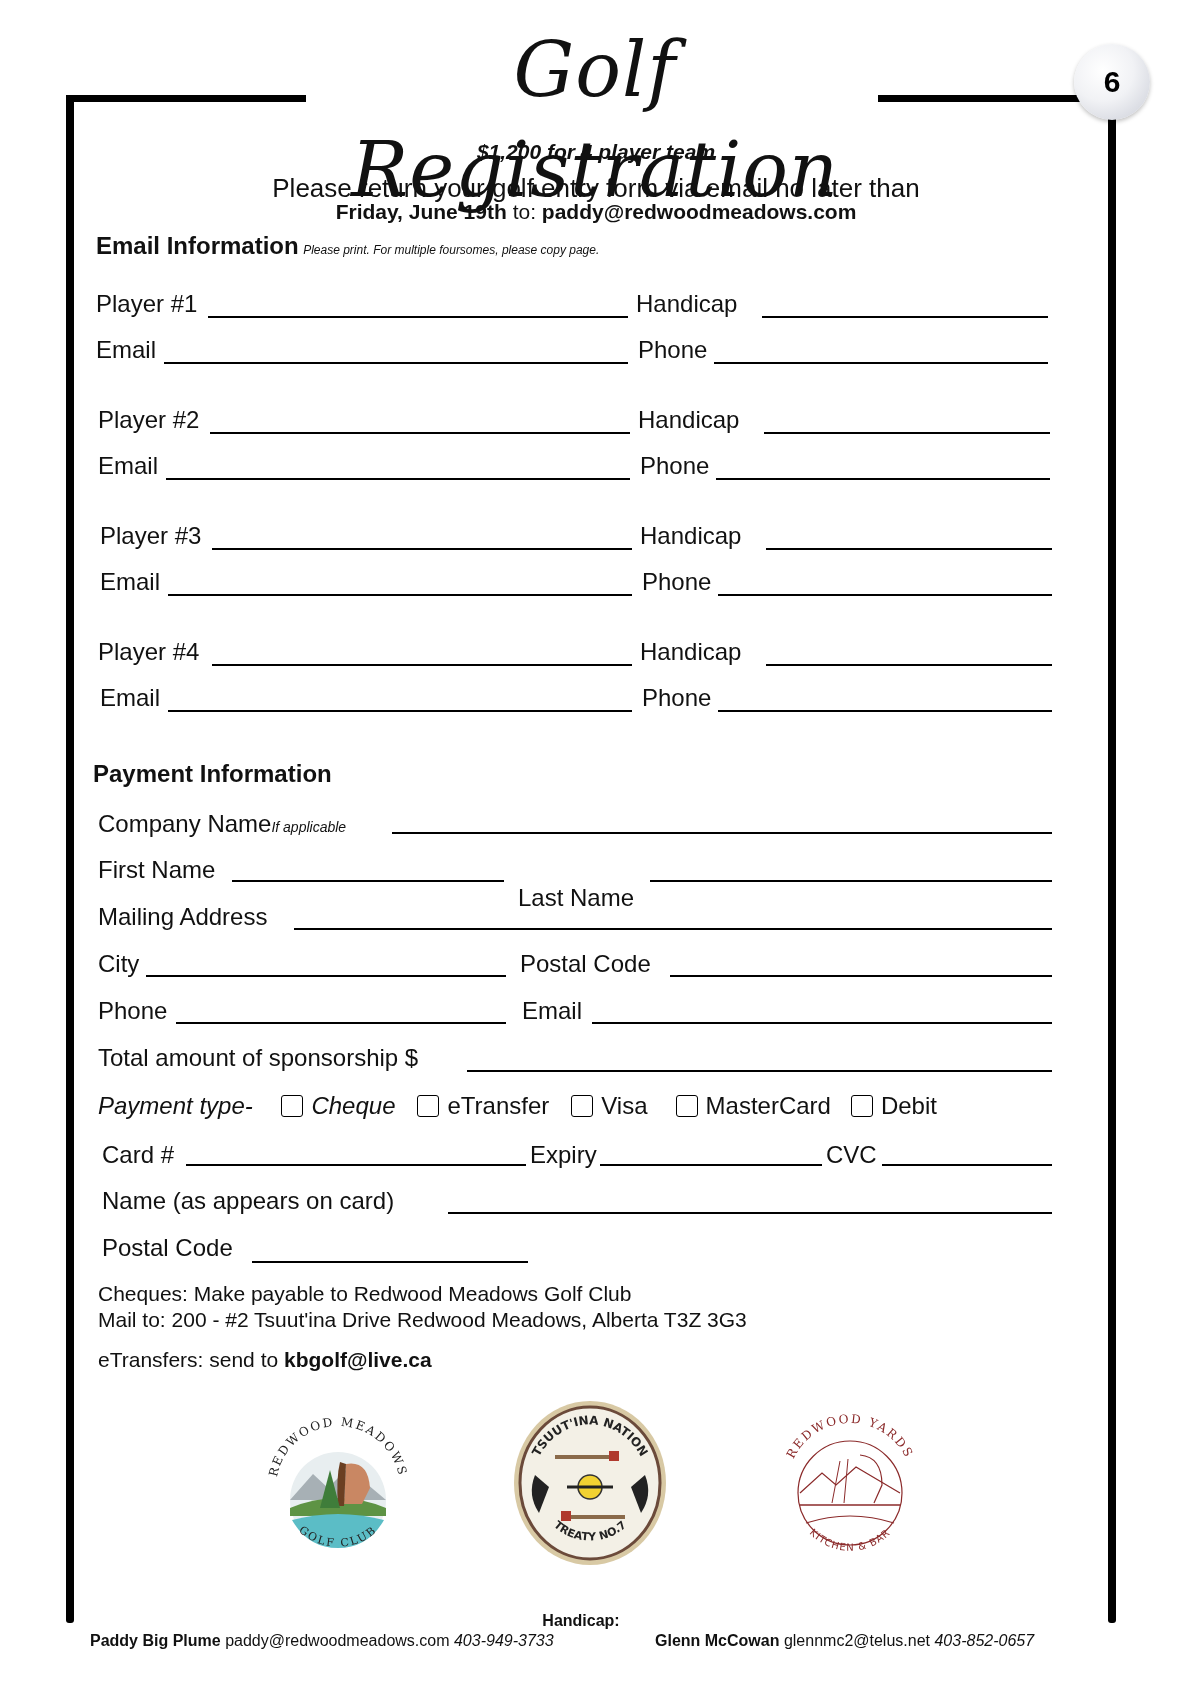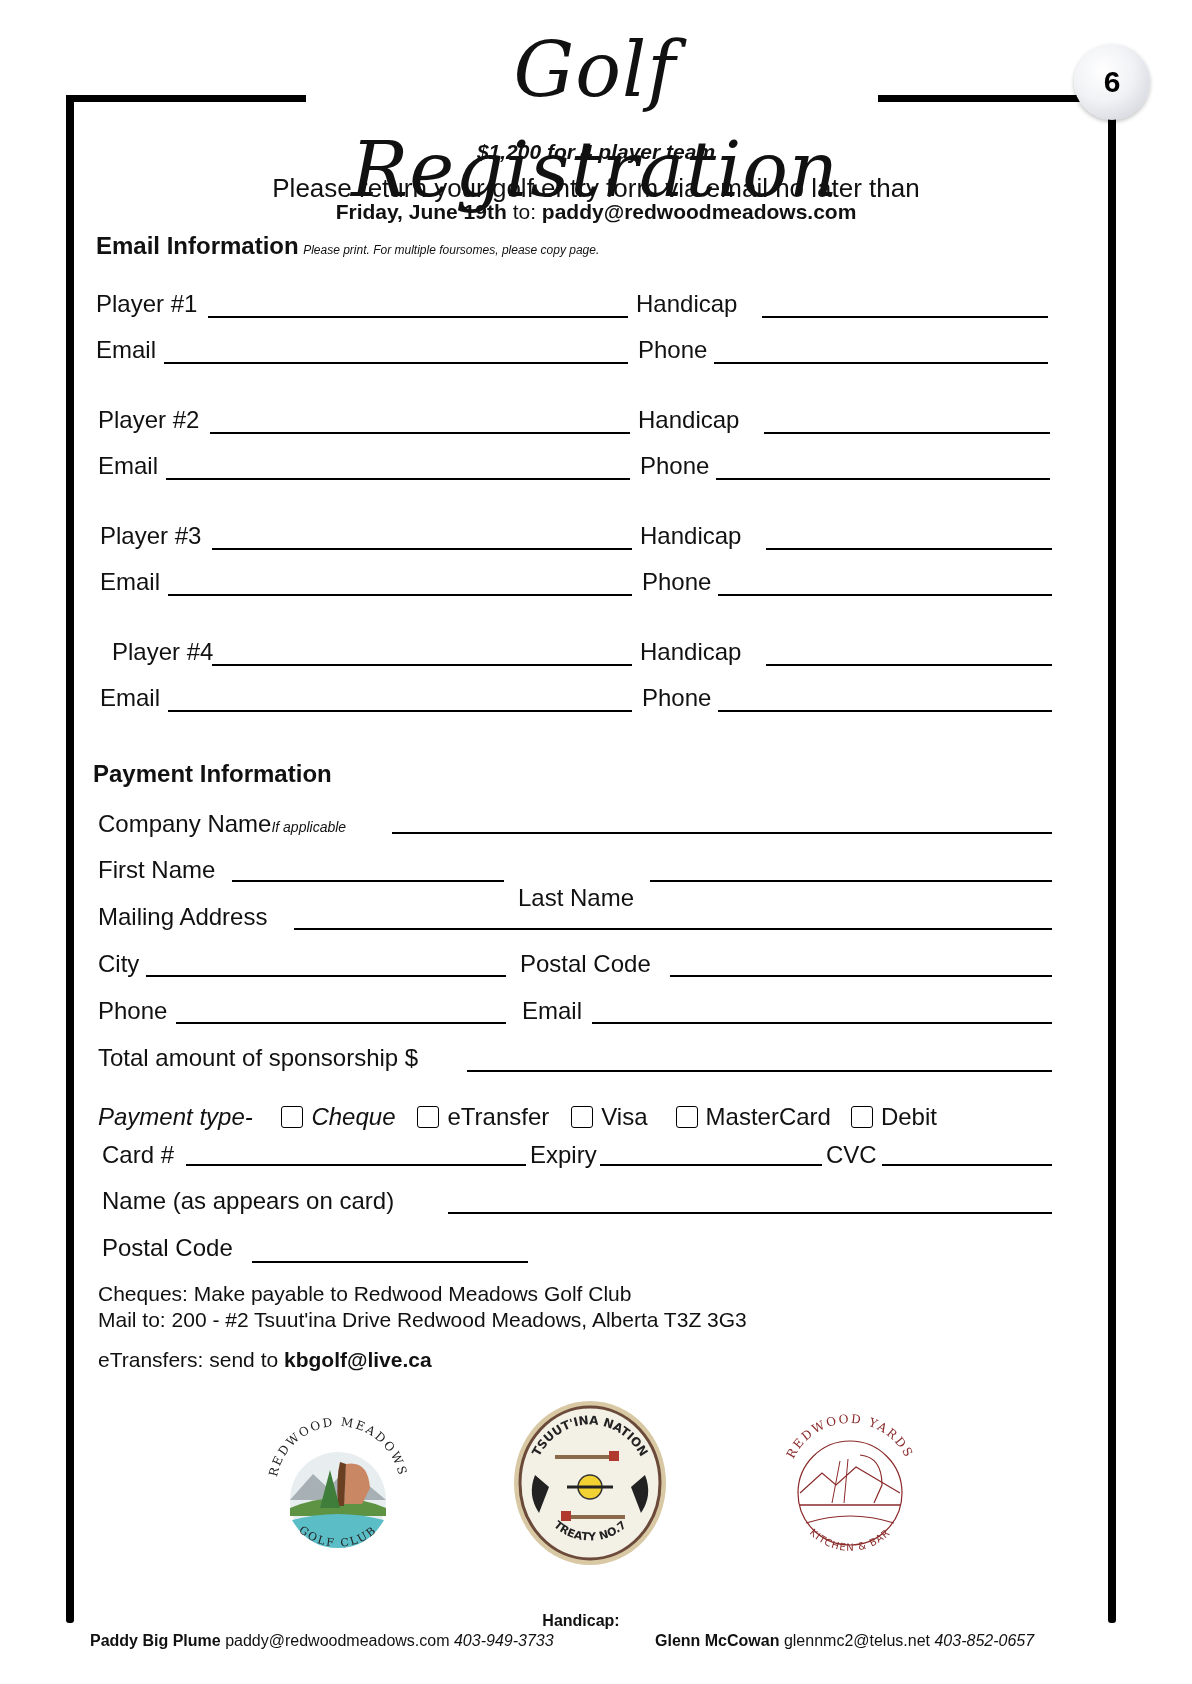--- a/index.html
+++ b/index.html
@@ -20,21 +20,21 @@
           font-weight:bold; font-size:30px; color:#000; }
   .price { left:0; width:1192px; top:140px; text-align:center; font-weight:bold; font-style:italic; font-size:21px; }
   .instr { left:0; width:1192px; top:173px; text-align:center; font-size:26px; }
   .instr2 { left:0; width:1192px; top:200px; text-align:center; font-size:21px; }
   .instr2 b { font-weight:bold; }
   .sec { font-weight:bold; font-size:24px; }
   .note { font-style:italic; font-size:12px; }
   .lbl { font-size:24px; white-space:nowrap; }
   .line { height:2px; background:#000; }
   .cb { display:inline-block; width:20px; height:20px; border:1.5px solid #000; border-radius:3px; vertical-align:-3px; margin-right:8px; }
-  .pt { font-size:24px; white-space:nowrap;margin-top:11px; }
+  .pt { font-size:24px; white-space:nowrap; }
   .small { font-size:21px; white-space:nowrap; }
   .footer { font-size:16px; white-space:nowrap; }
   .logo { width:160px; height:160px; }
 </style>
 </head>
 <body>
 
 <div class="abs frame-left"></div>
 <div class="abs frame-right"></div>
 <div class="abs frame-top-l"></div>
@@ -73,21 +73,21 @@
     <div class="abs lbl" style="left:640px; top:452px;">Phone</div>
     <div class="abs line" style="left:716px; top:478px; width:334px;"></div>
     <div class="abs lbl" style="left:100px; top:522px;">Player #3</div>
     <div class="abs line" style="left:212px; top:548px; width:420px;"></div>
     <div class="abs lbl" style="left:640px; top:522px;">Handicap</div>
     <div class="abs line" style="left:766px; top:548px; width:286px;"></div>
     <div class="abs lbl" style="left:100px; top:568px;">Email</div>
     <div class="abs line" style="left:168px; top:594px; width:464px;"></div>
     <div class="abs lbl" style="left:642px; top:568px;">Phone</div>
     <div class="abs line" style="left:718px; top:594px; width:334px;"></div>
-    <div class="abs lbl" style="left:112px; top:638px;">Player #4</div>
+    <div class="abs lbl" style="left:98px; top:638px;">Player #4</div>
     <div class="abs line" style="left:212px; top:664px; width:420px;"></div>
     <div class="abs lbl" style="left:640px; top:638px;">Handicap</div>
     <div class="abs line" style="left:766px; top:664px; width:286px;"></div>
     <div class="abs lbl" style="left:100px; top:684px;">Email</div>
     <div class="abs line" style="left:168px; top:710px; width:464px;"></div>
     <div class="abs lbl" style="left:642px; top:684px;">Phone</div>
     <div class="abs line" style="left:718px; top:710px; width:334px;"></div>
   </div>
 
 <div class="abs sec" style="left:93px; top:760px;">Payment Information</div>

